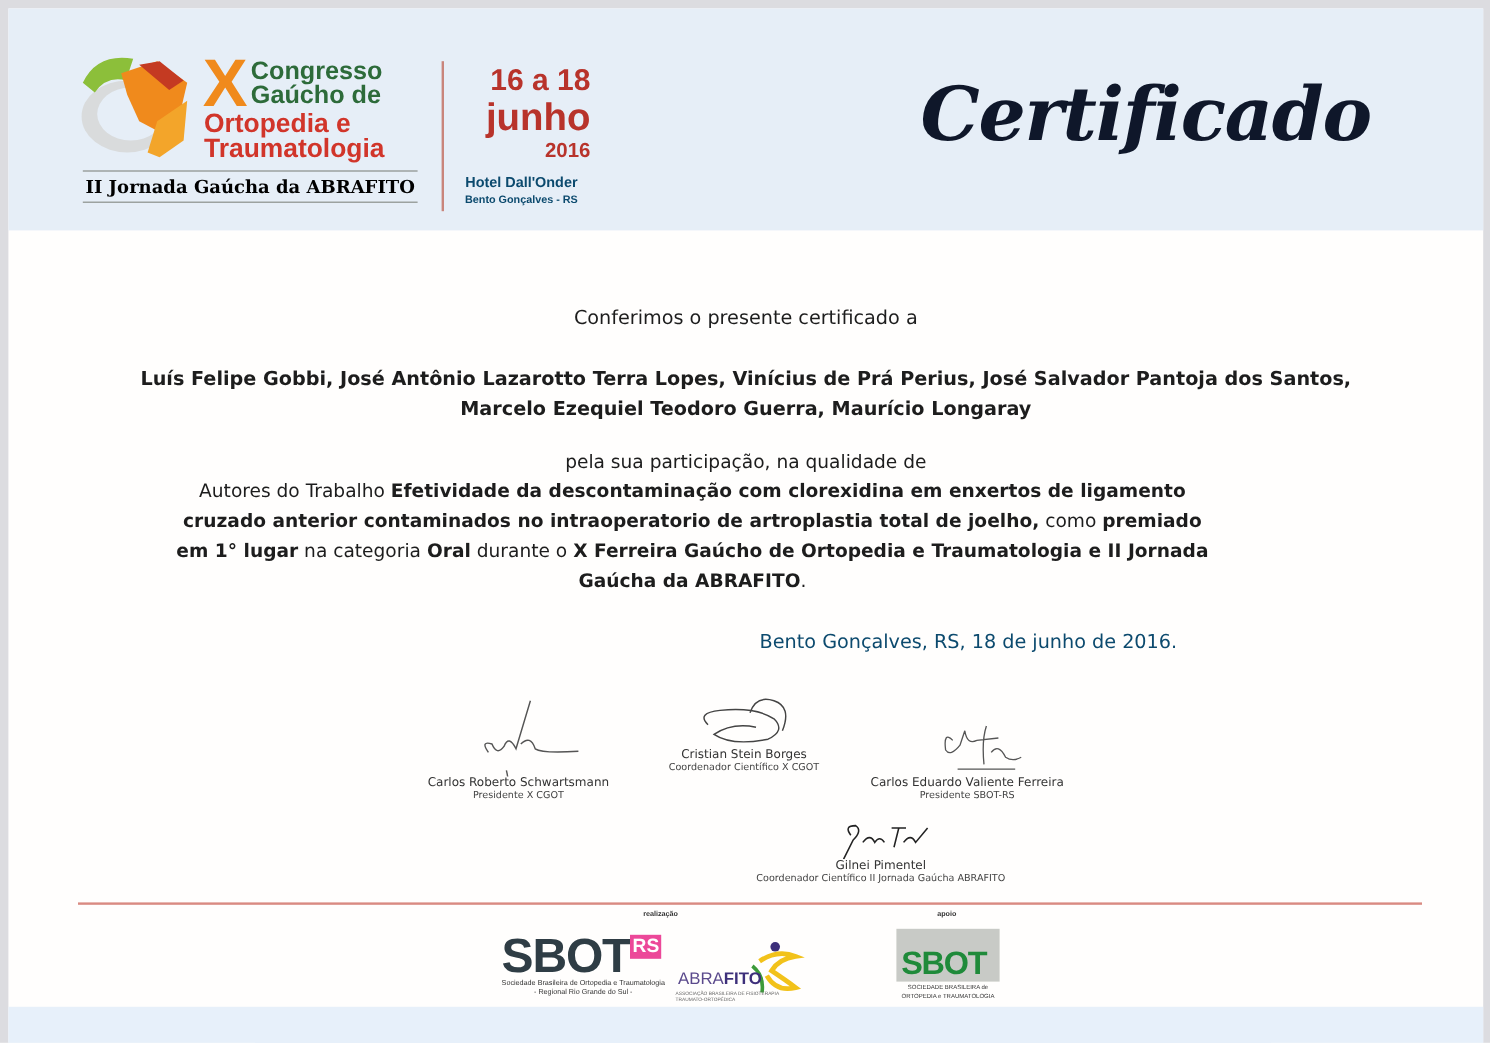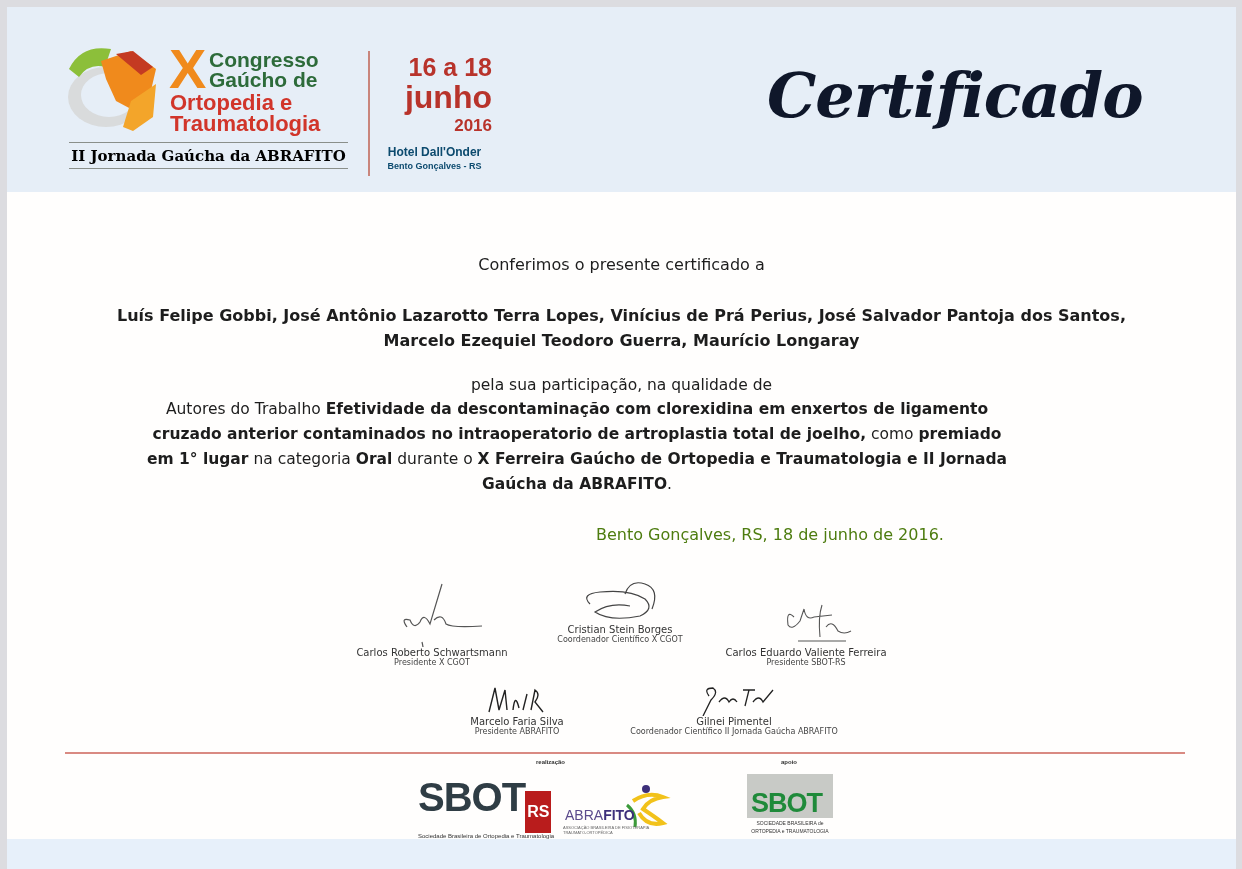--- a/index.html
+++ b/index.html
@@ -22,32 +22,32 @@
   .venue { position:absolute; left:370px; width:115px; text-align:center; color:#0c4a6e; font-weight:bold; }
   .venue-l1 { top:138px; font-size:12px; } .venue-l2 { top:154px; font-size:9px; }
   .cert-title { position:absolute; left:760px; top:52px; font: italic bold 62px "DejaVu Serif", serif; color:#0f172a; letter-spacing:-1px; }
 
   .body-text { position:absolute; left:0; width:1229px; text-align:center; font-size:17px; color:#1d1d1d; font-family:"DejaVu Sans", sans-serif; }
   .t-intro { top:248px; font-size:16px; }
   .t-names { top:296px; font-weight:bold; line-height:25px; font-size:16px; }
   .t-part { position:absolute; left:0; top:366px; width:1229px; text-align:center; font: 15.5px/25px "DejaVu Sans", sans-serif; color:#1d1d1d; }
   .t-para { position:absolute; left:130px; top:390px; width:880px; text-align:center; font: 15.5px/25px "DejaVu Sans", sans-serif; color:#1d1d1d; }
   .t-para b { font-weight:bold; }
-  .t-place { position:absolute; left:589px; top:518px; font: 16px "DejaVu Sans", sans-serif; color:#4d7c0f; }
+  .t-place { position:absolute; left:626px; top:518px; font: 16px "DejaVu Sans", sans-serif; color:#0c4a6e; }
 
   .sig { position:absolute; text-align:center; font-family:"DejaVu Sans", sans-serif; }
   .sig .nm { font-size:10px; color:#333; white-space:nowrap; }
   .sig .rl { font-size:8px; color:#444; white-space:nowrap; }
   .sig svg { display:block; margin:0 auto; }
 
   .red-rule { position:absolute; left:58px; top:745px; width:1120px; height:2px; background:#d98a82; }
   .lbl-small { position:absolute; font: bold 6px "Liberation Sans", sans-serif; color:#333; }
   .sbot-rs { position:absolute; left:411px; top:770px; }
   .sbot-rs .big { font: bold 40px "Liberation Sans", sans-serif; color:#2f3d45; letter-spacing:-1px; line-height:1; }
-  .sbot-rs .rs { display:inline-block; background:#b91c1c; color:#fff; font: bold 16px "Liberation Sans", sans-serif; padding:12px 2px; vertical-align:top; margin-top:14px; }
+  .sbot-rs .rs { display:inline-block; background:#ec4899; color:#fff; font: bold 16px "Liberation Sans", sans-serif; padding:1px 2px; vertical-align:top; margin-top:2px; }
   .sbot-rs .cap { font-size:6px; color:#333; text-align:center; line-height:7px; }
   .abrafito { position:absolute; left:556px; top:776px; width:110px; height:52px; }
   .abrafito .word { position:absolute; left:2px; top:24px; font: 14px "Liberation Sans", sans-serif; color:#5b4a8c; }
   .abrafito .word b { color:#3d2f7a; }
   .abrafito .cap { position:absolute; left:0; top:42px; font-size:4px; color:#666; }
   .sbot-nat { position:absolute; left:740px; top:767px; width:86px; }
   .sbot-nat .box { width:86px; height:44px; background:#c8cac6; position:relative; }
   .sbot-nat .box span { position:absolute; left:4px; top:14px; font: bold 27px "Liberation Sans", sans-serif; color:#1f8a3a; letter-spacing:-1px; }
   .sbot-nat .cap { font-size:5px; color:#333; text-align:center; line-height:6px; margin-top:2px; }
 </style>
@@ -115,27 +115,20 @@
     <div class="nm">Cristian Stein Borges</div>
     <div class="rl">Coordenador Científico X CGOT</div>
   </div>
   <div class="sig" style="left:714px; top:590px; width:170px;">
     <svg width="100" height="50" viewBox="0 0 100 50">
       <path d="M38 20 Q30 12 32 28 Q36 34 44 24 L48 12 Q50 24 58 20 M66 8 Q62 20 64 40 M58 20 L76 18 M70 30 Q76 22 82 34 Q88 38 95 34 M42 44 L90 44" stroke="#555" fill="none" stroke-width="1.1"></path>
     </svg>
     <div class="nm">Carlos Eduardo Valiente Ferreira</div>
     <div class="rl">Presidente SBOT-RS</div>
   </div>
-  <div class="sig" style="left:450px; top:675px; width:120px;">
-    <svg width="80" height="34" viewBox="0 0 80 34">
-      <path d="M12 30 L18 6 L22 28 L28 8 L30 28 M36 28 Q38 10 42 26 M46 28 L50 12 M54 28 L58 8 Q64 12 58 20 L66 30" stroke="#222" fill="none" stroke-width="1.4"></path>
-    </svg>
-    <div class="nm">Marcelo Faria Silva</div>
-    <div class="rl">Presidente ABRAFITO</div>
-  </div>
   <div class="sig" style="left:612px; top:675px; width:230px;">
     <svg width="90" height="34" viewBox="0 0 90 34">
       <path d="M20 14 Q14 6 24 6 Q30 10 22 18 L14 34 M30 20 Q36 12 40 20 Q44 14 48 20 M54 8 L66 8 M60 8 L56 24 M64 20 Q70 12 74 20 L84 8" stroke="#222" fill="none" stroke-width="1.3"></path>
     </svg>
     <div class="nm">Gilnei Pimentel</div>
     <div class="rl">Coordenador Científico II Jornada Gaúcha ABRAFITO</div>
   </div>
 
   <div class="red-rule"></div>
   <div class="lbl-small" style="left:529px; top:752px;">realização</div>

